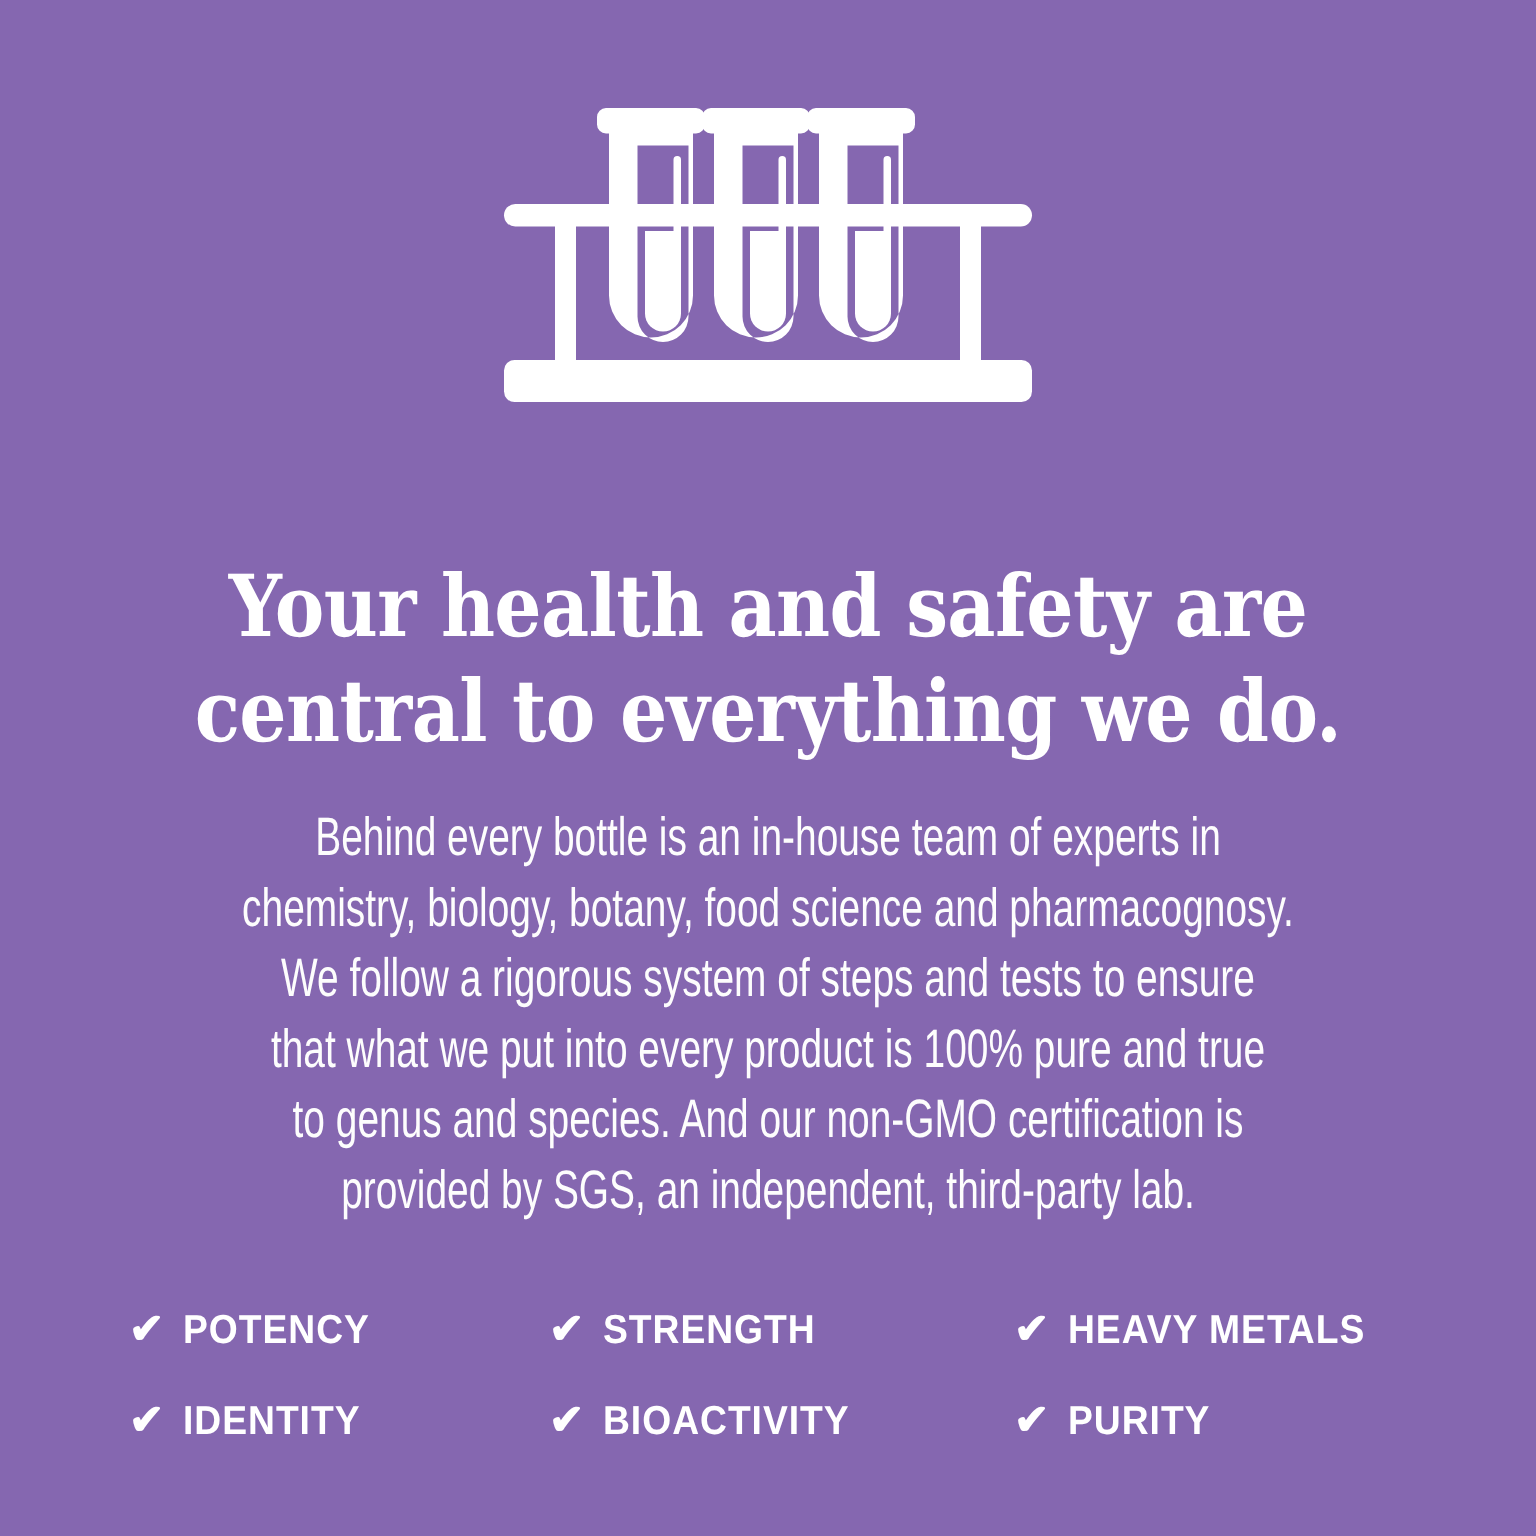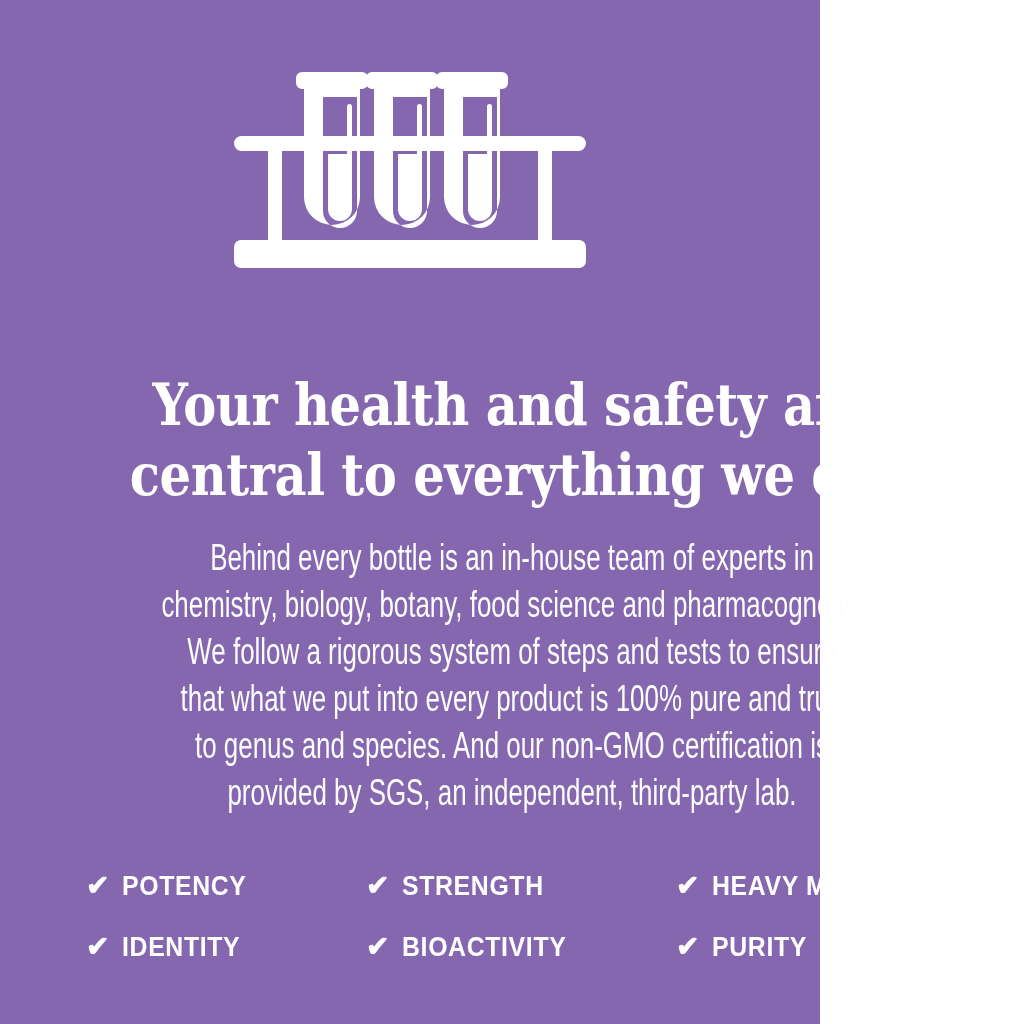--- a/index.html
+++ b/index.html
@@ -8,21 +8,21 @@
   }
   body {
     width: 1024px;
     height: 1024px;
     overflow: hidden;
     font-family: "Liberation Sans", sans-serif;
   }
 
   #poster {
     position: relative;
-    width: 820px;
+    width: 1024px;
     height: 1024px;
     background: #8567b0;
     box-sizing: border-box;
     display: flex;
     flex-direction: column;
     align-items: center;
   }
 
   
   #icon-wrap {

